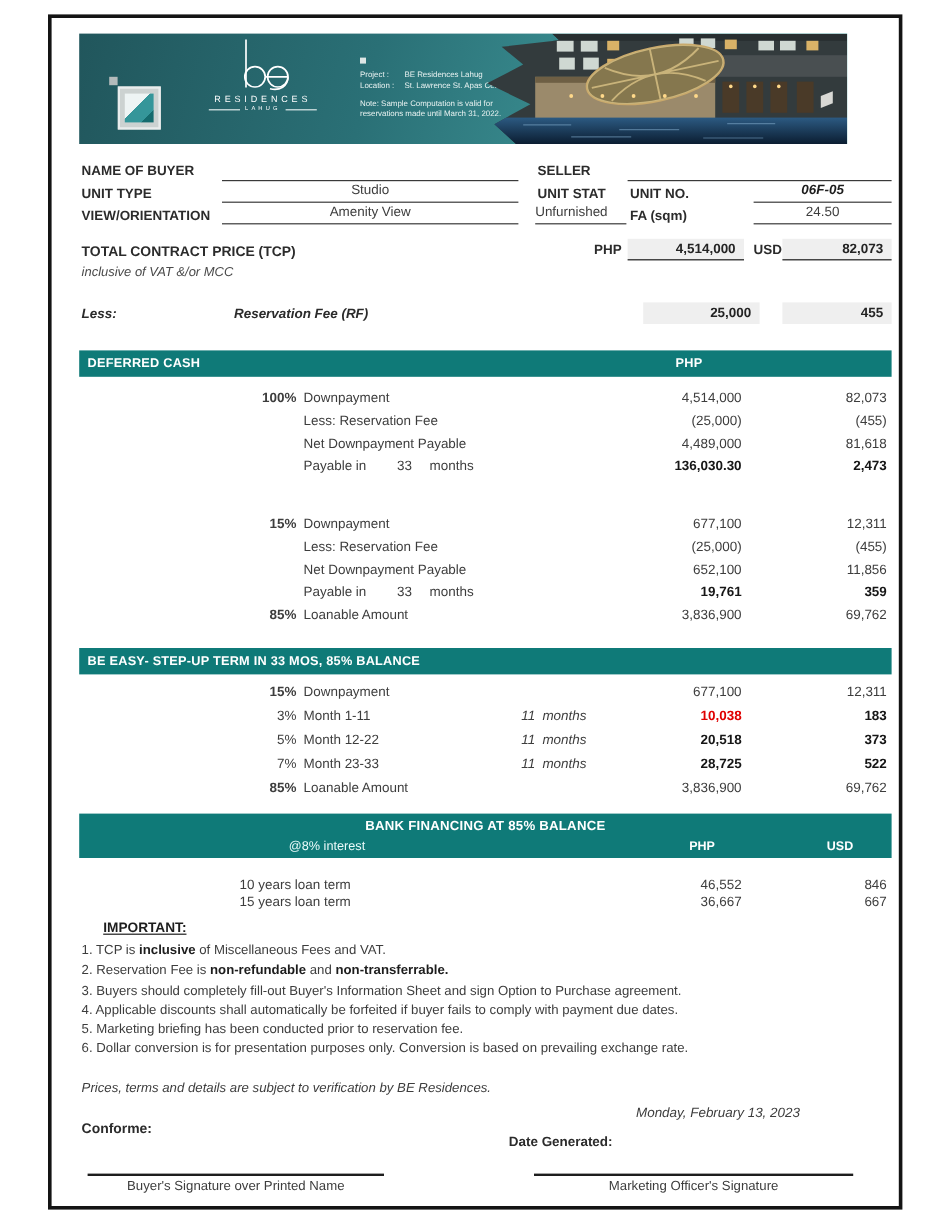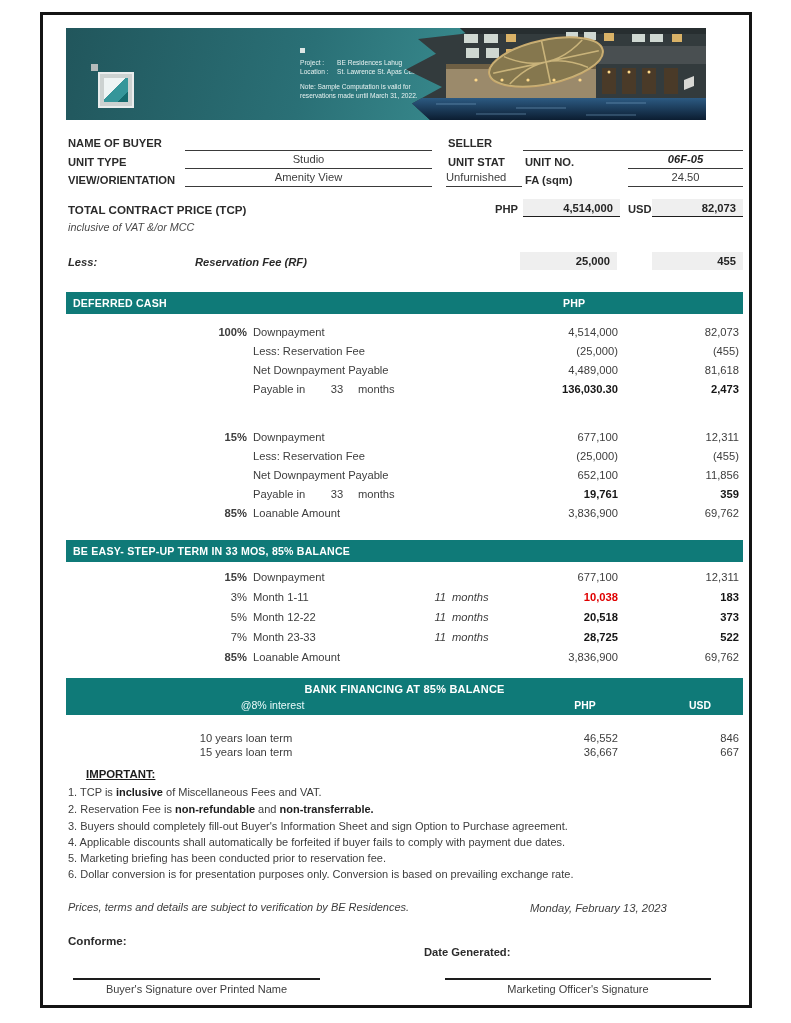--- a/index.html
+++ b/index.html
@@ -84,20 +84,37 @@
 
 <div class="sheet">
   <div class="frame"></div>
 
   <div class="banner">
     <div class="mark-dot"></div>
     <div class="mark-outer">
       <div class="mark-inner"></div>
     </div>
 
+    <div class="belogo">
+      <svg width="72" height="44" viewBox="0 0 72 44">
+        <g fill="none" stroke="#ffffff" stroke-width="1.4">
+          <line x1="22" y1="1" x2="22" y2="41"></line>
+          <circle cx="29.5" cy="32" r="8.5"></circle>
+          <circle cx="48.5" cy="32" r="8.5"></circle>
+          <line x1="38" y1="32" x2="57" y2="32"></line>
+          <path d="M57,32 C57,40 50,44 42,42"></path>
+        </g>
+      </svg>
+      <div class="word">RESIDENCES</div>
+      <div class="subwrap">
+        <span class="subline"></span>
+        <span class="sub">LAHUG</span>
+        <span class="subline"></span>
+      </div>
+    </div>
 
     <div class="bullet"></div>
     <div class="projinfo">
       <div><span class="lab">Project :</span><span>BE Residences Lahug</span></div>
       <div><span class="lab">Location :</span><span>St. Lawrence St. Apas Cebu City</span></div>
       <div style="margin-top:5px;">Note: Sample Computation is valid for</div>
       <div>reservations made until March 31, 2022.</div>
     </div>
 
     <div class="photo">
@@ -186,21 +203,21 @@
 
   <div class="flabel" style="left:68px;top:203px;font-size:11.6px;">TOTAL CONTRACT PRICE (TCP)</div>
   <div class="flabel" style="left:480px;top:203px;width:38px;text-align:right;">PHP</div>
   <div class="gcell ul" style="left:523px;top:199px;width:97px;">4,514,000</div>
   <div class="flabel" style="left:628px;top:203px;">USD</div>
   <div class="gcell ul" style="left:652px;top:199px;width:91px;">82,073</div>
   <div class="ftext i" style="left:68px;top:221px;color:#4a4a4a;font-size:10.8px;">inclusive of VAT &amp;/or MCC</div>
 
   <div class="flabel i" style="left:68px;top:256px;">Less:</div>
   <div class="flabel i" style="left:195px;top:256px;">Reservation Fee (RF)</div>
-  <div class="gcell" style="left:520px;top:252px;width:97px;">25,000</div>
+  <div class="gcell" style="left:536px;top:252px;width:97px;">25,000</div>
   <div class="gcell" style="left:652px;top:252px;width:91px;">455</div>
 
   <div class="band" style="top:292px;">
     <span class="bl">DEFERRED CASH</span>
     <span class="bphp">PHP</span>
   </div>
   <div class="row" style="top:326px;">
     <span class="pct b">100%</span>
     <span class="lbl">Downpayment</span>
     <span class="php">4,514,000</span>
@@ -315,19 +332,19 @@
   <div class="note" style="top:786px;"><span>1. TCP is </span><b>inclusive</b><span> of Miscellaneous Fees and VAT.</span></div>
   <div class="note" style="top:803px;"><span>2. Reservation Fee is </span><b>non-refundable</b><span> and </span><b>non-transferrable.</b></div>
   <div class="note" style="top:820px;">3. Buyers should completely fill-out Buyer's Information Sheet and sign Option to Purchase agreement.</div>
   <div class="note" style="top:836px;">4. Applicable discounts shall automatically be forfeited if buyer fails to comply with payment due dates.</div>
   <div class="note" style="top:852px;">5. Marketing briefing has been conducted prior to reservation fee.</div>
   <div class="note" style="top:868px;">6. Dollar conversion is for presentation purposes only. Conversion is based on prevailing exchange rate.</div>
   <div class="note i" style="top:901px;">Prices, terms and details are subject to verification by BE Residences.</div>
 
   <div class="flabel" style="left:68px;top:934px;font-size:11.6px;">Conforme:</div>
   <div class="flabel" style="left:424px;top:934px;margin-top:12px;">Date Generated:</div>
-  <div class="ftext i" style="left:530px;top:902px;">Monday, February 13, 2023</div>
+  <div class="ftext i" style="left:530px;top:922px;">Monday, February 13, 2023</div>
 
   <div class="sigline" style="left:73px;top:968px;width:247px;"></div>
   <div class="siglabel" style="left:73px;top:983px;width:247px;">Buyer's Signature over Printed Name</div>
   <div class="sigline" style="left:445px;top:968px;width:266px;"></div>
   <div class="siglabel" style="left:445px;top:983px;width:266px;">Marketing Officer's Signature</div>
 </div>
 
 </body></html>

